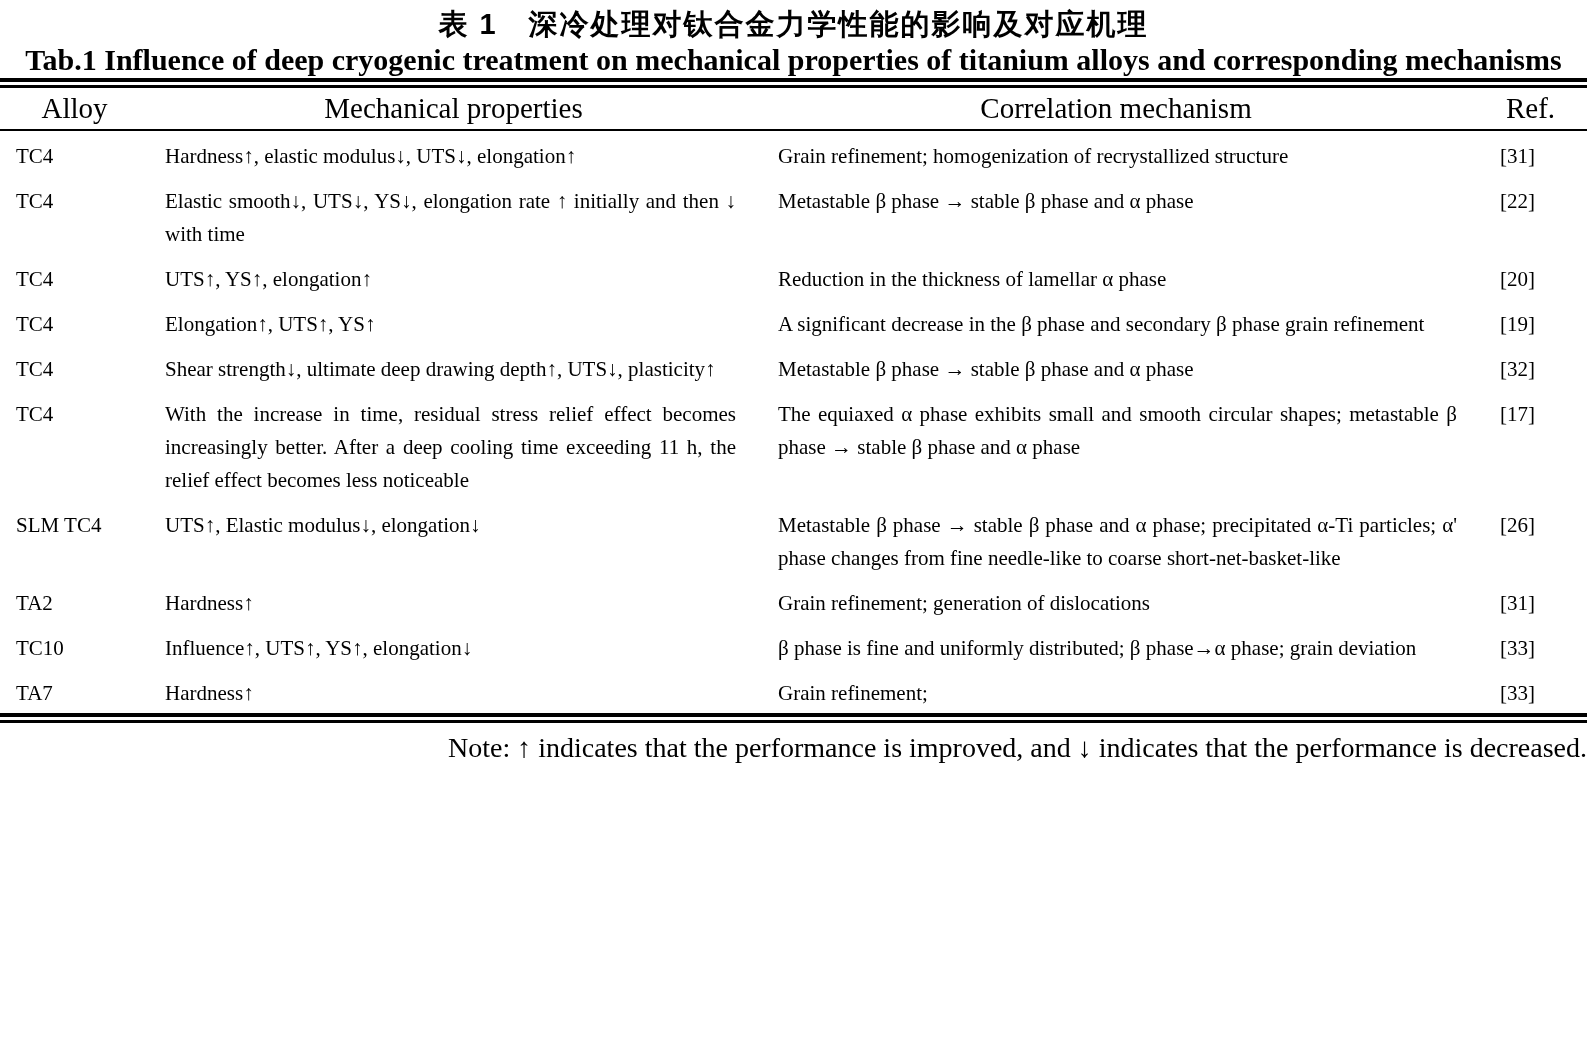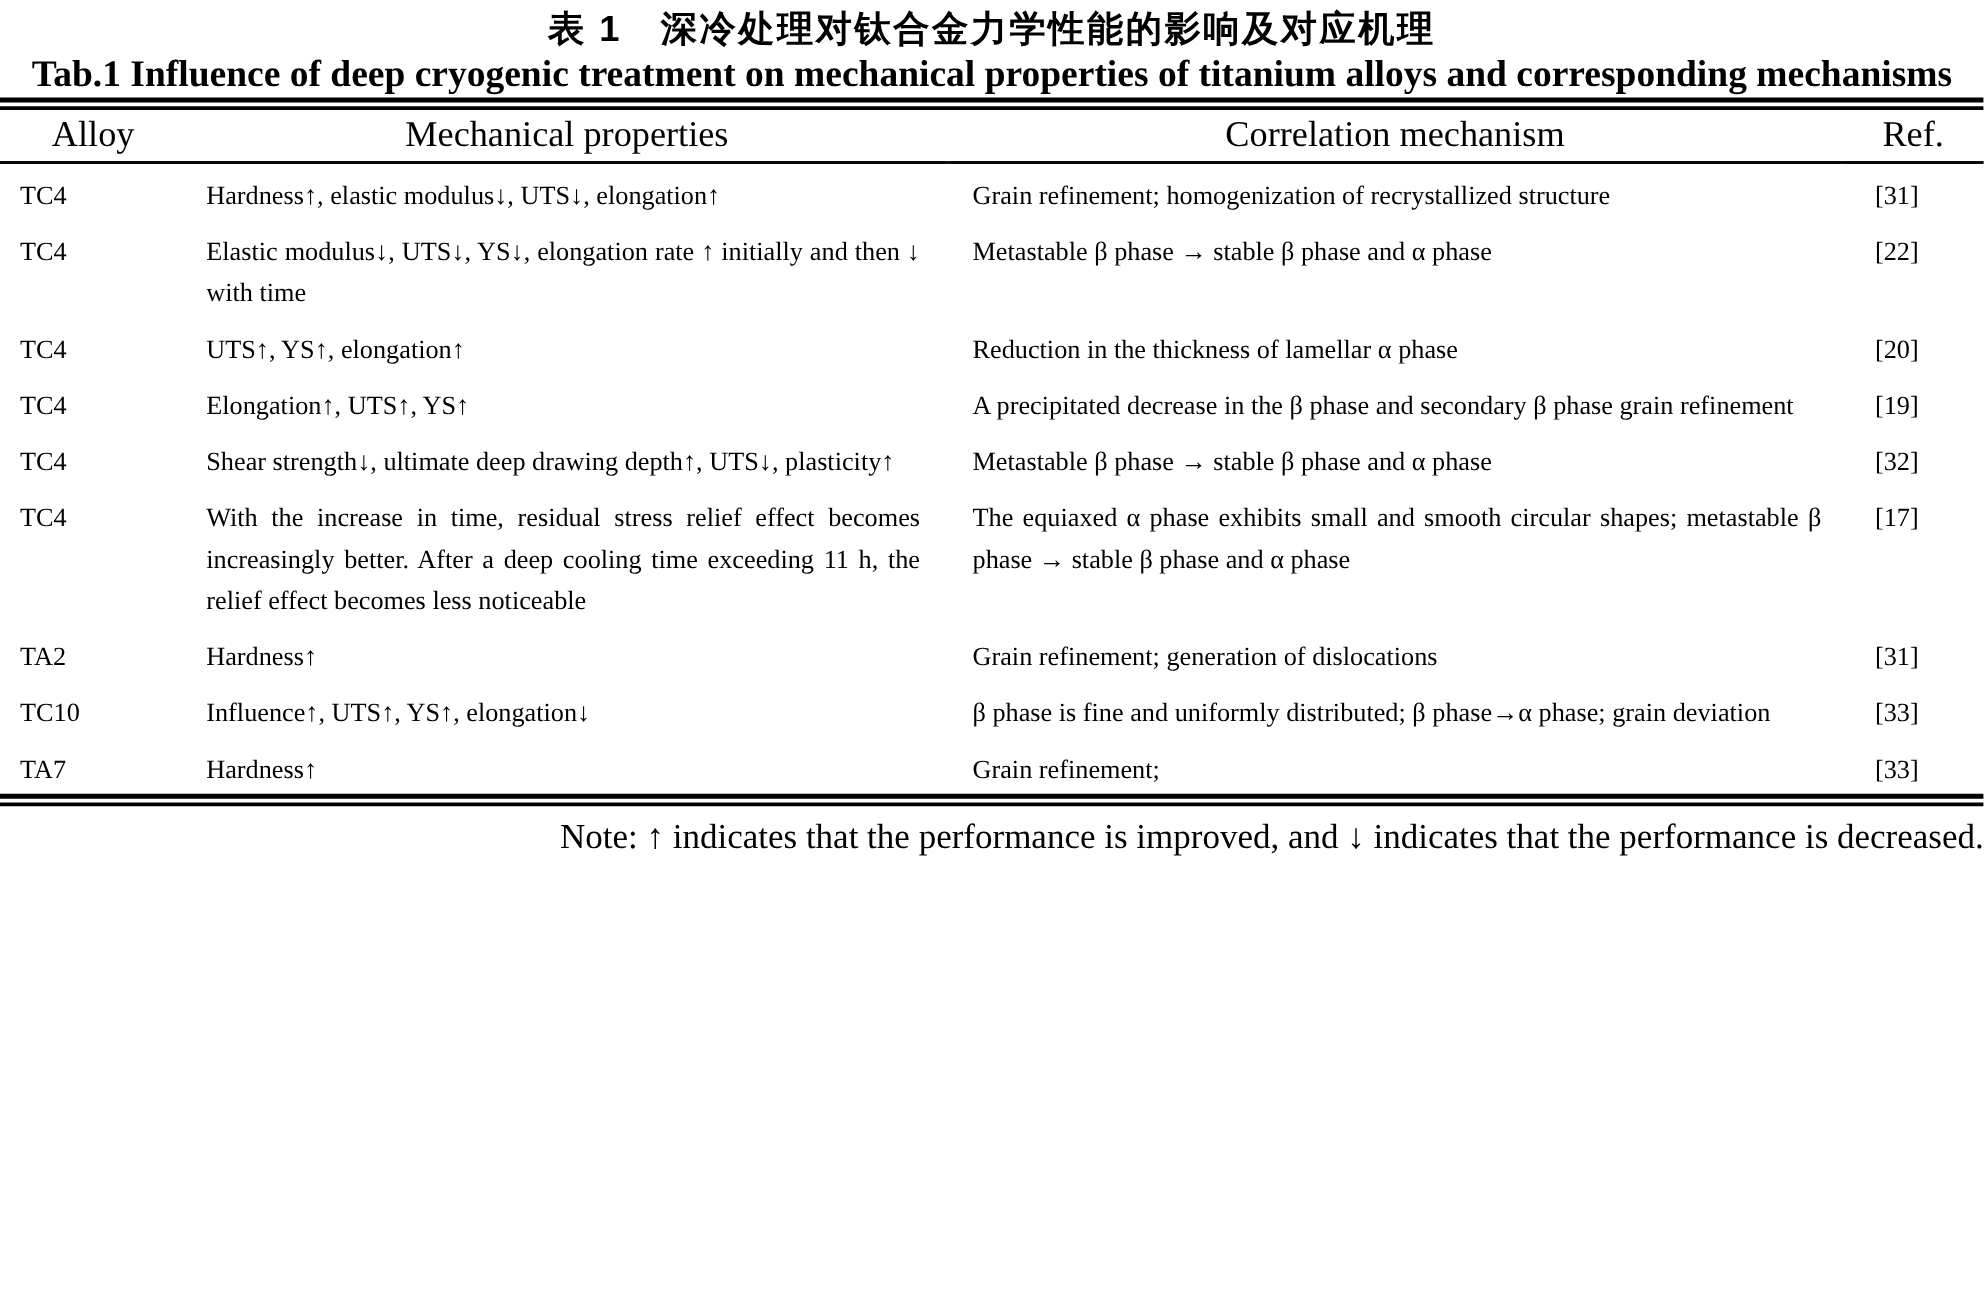--- a/index.html
+++ b/index.html
@@ -117,47 +117,53 @@
     </thead>
     <tbody>
         <tr>
     <td class="alloy">TC4</td>
     <td class="props">Hardness↑, elastic modulus↓, UTS↓, elongation↑</td>
     <td class="mech">Grain refinement; homogenization of recrystallized structure</td>
     <td class="ref">[31]</td>
   </tr>
         <tr>
     <td class="alloy">TC4</td>
-    <td class="props">Elastic modulus↓, UTS↓, YS↓, elongation rate ↑ initially and then ↓ with time</td>
+    <td class="props">Elastic smooth↓, UTS↓, YS↓, elongation rate ↑ initially and then ↓ with time</td>
     <td class="mech">Metastable β phase → stable β phase and α phase</td>
     <td class="ref">[22]</td>
   </tr>
         <tr>
     <td class="alloy">TC4</td>
     <td class="props">UTS↑, YS↑, elongation↑</td>
     <td class="mech">Reduction in the thickness of lamellar α phase</td>
     <td class="ref">[20]</td>
   </tr>
         <tr>
     <td class="alloy">TC4</td>
     <td class="props">Elongation↑, UTS↑, YS↑</td>
-    <td class="mech">A precipitated decrease in the β phase and secondary β phase grain refinement</td>
+    <td class="mech">A significant decrease in the β phase and secondary β phase grain refinement</td>
     <td class="ref">[19]</td>
   </tr>
         <tr>
     <td class="alloy">TC4</td>
     <td class="props">Shear strength↓, ultimate deep drawing depth↑, UTS↓, plasticity↑</td>
     <td class="mech">Metastable β phase → stable β phase and α phase</td>
     <td class="ref">[32]</td>
   </tr>
         <tr>
     <td class="alloy">TC4</td>
     <td class="props">With the increase in time, residual stress relief effect becomes increasingly better. After a deep cooling time exceeding 11 h, the relief effect becomes less noticeable</td>
     <td class="mech">The equiaxed α phase exhibits small and smooth circular shapes; metastable β phase → stable β phase and α phase</td>
     <td class="ref">[17]</td>
+  </tr>
+        <tr>
+    <td class="alloy">SLM TC4</td>
+    <td class="props">UTS↑, Elastic modulus↓, elongation↓</td>
+    <td class="mech">Metastable β phase → stable β phase and α phase; precipitated α-Ti particles; α' phase changes from fine needle-like to coarse short-net-basket-like</td>
+    <td class="ref">[26]</td>
   </tr>
         <tr>
     <td class="alloy">TA2</td>
     <td class="props">Hardness↑</td>
     <td class="mech">Grain refinement; generation of dislocations</td>
     <td class="ref">[31]</td>
   </tr>
         <tr>
     <td class="alloy">TC10</td>
     <td class="props">Influence↑, UTS↑, YS↑, elongation↓</td>

